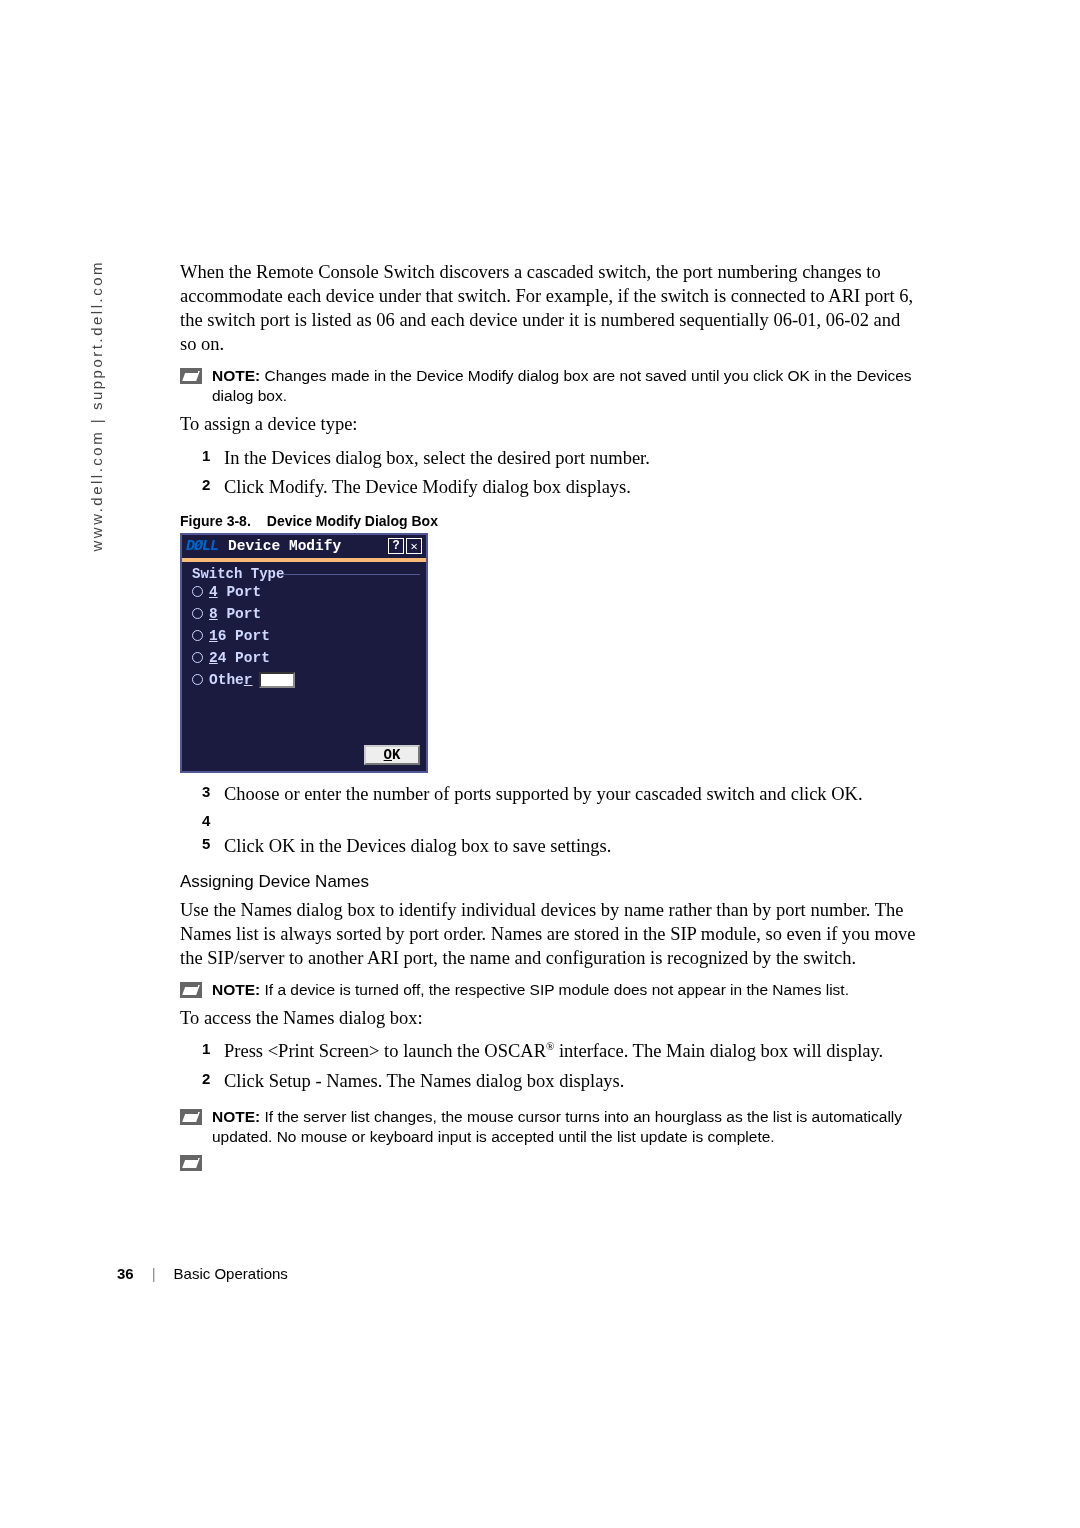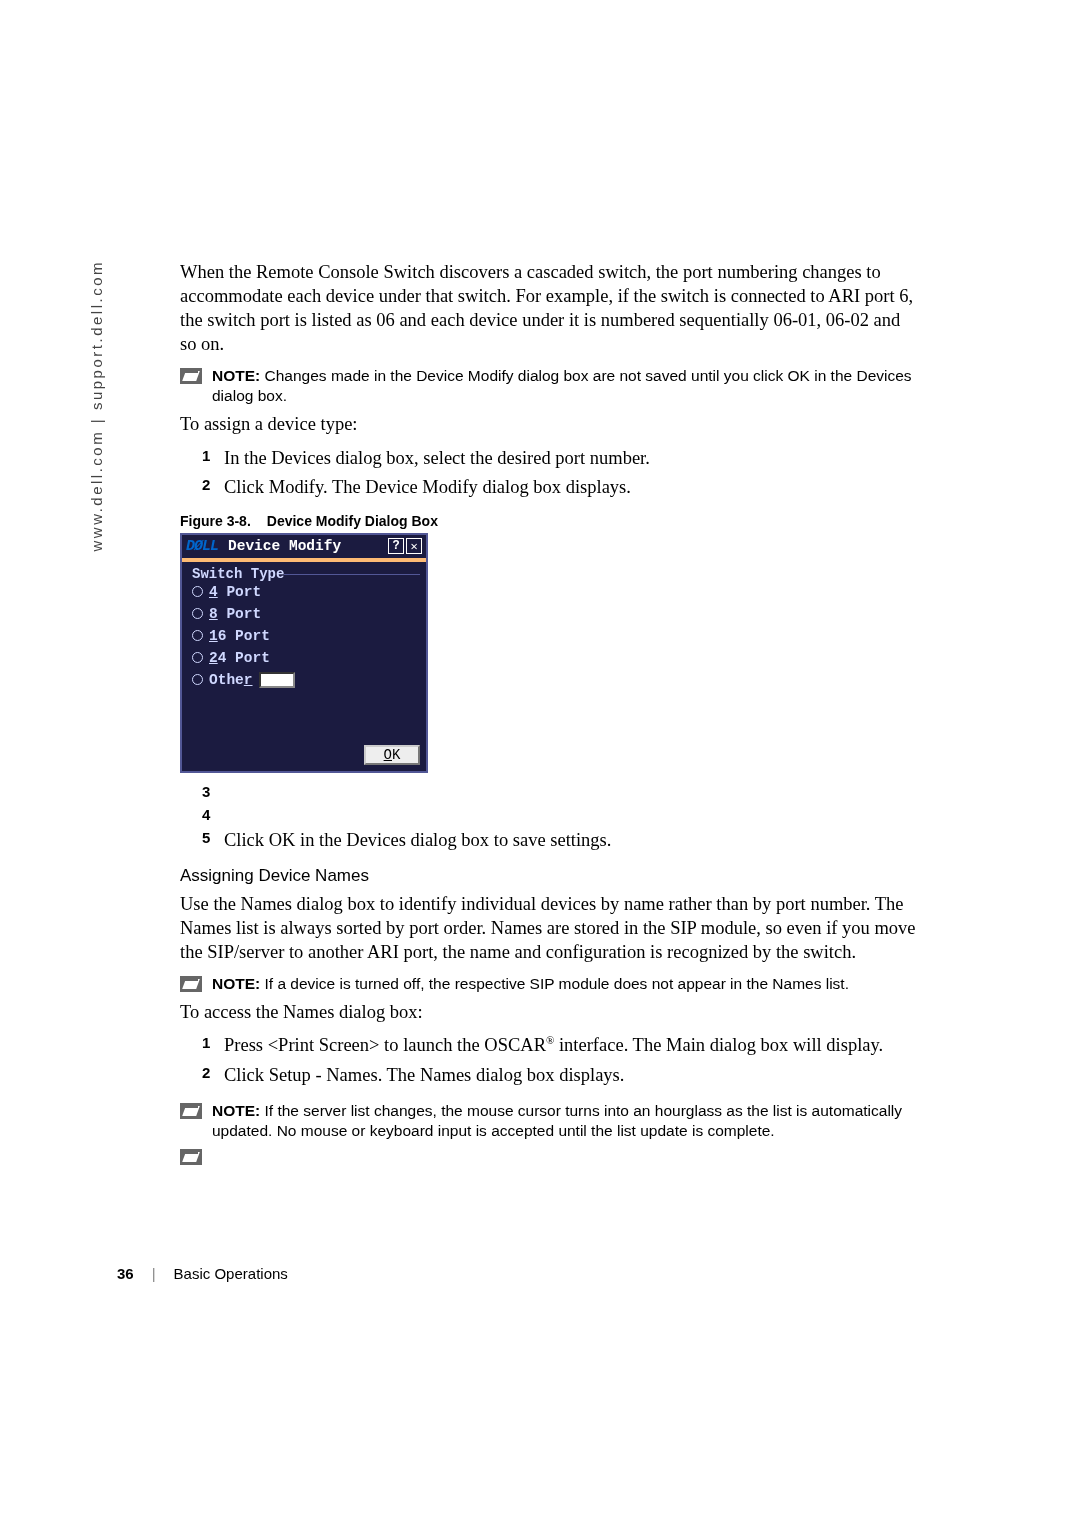--- a/index.html
+++ b/index.html
@@ -24,21 +24,21 @@
   .logo { color: #0066cc; font-weight: 900; font-style: italic; letter-spacing: -1px; font-size: 15px; }
   .dialog-title-txt { flex: 1; text-align: left; padding-left: 10px; color: #fff; }
   .win-btn { width: 16px; height: 16px; border: 1px solid #fff; display: inline-flex; align-items: center; justify-content: center; margin-left: 2px; color: #fff; font-size: 12px; background: #1b1b40; }
   .dialog-body { padding: 6px 6px 50px 6px; }
   .group-label { color: #d0d8ff; font-size: 14px; padding-left: 4px; margin-top: -2px; }
   .group-divider-line { border-top: 1px solid #525796; margin-top: -8px; margin-left: 96px; margin-bottom: 6px; }
   .radio-row { display: flex; align-items: center; gap: 6px; padding: 3px 4px; color: #d0d8ff; }
   .radio { width: 11px; height: 11px; border: 1px solid #d0d8ff; border-radius: 50%; display: inline-block; }
   .underline { text-decoration: underline; }
   .other-input { width: 36px; height: 16px; background: #fff; border: 2px inset #888; display: inline-block; vertical-align: middle; }
-  .ok-btn { width: 56px; height: 20px; background: #eee; color: #000; border: 2px outset #ccc; font-family: 'Courier New', monospace; font-weight: 400; font-size: 14px; text-align: center; float: right; margin: 4px 6px 6px 0; }
+  .ok-btn { width: 56px; height: 20px; background: #eee; color: #000; border: 2px outset #ccc; font-family: 'Courier New', monospace; font-weight: 700; font-size: 14px; text-align: center; float: right; margin: 4px 6px 6px 0; }
   .dialog-clear { clear: both; }
   .section-head { font-size: 17px; font-weight: 400; margin-top: 14px; margin-bottom: 6px; }
   .super { font-size: 11px; vertical-align: super; }
   .footer { position: absolute; left: 117px; bottom: 246px; font-size: 15px; color: #000; display: flex; align-items: center; gap: 18px; }
   .footer-pg { font-weight: 700; }
   .footer-div { color: #888; }
 </style>
 </head>
 <body>
 
@@ -102,20 +102,21 @@
         <span class="other-input"></span>
       </div>
     </div>
     <div class="ok-btn"><span class="underline">O</span><span>K</span></div>
     <div class="dialog-clear"></div>
   </div>
 
   <div class="list">
     <div class="list-item">
       <span class="list-num">3</span>
+      <span class="list-txt">Choose or enter the number of ports supported by your cascaded switch and click OK.</span>
     </div>
     <div class="list-item">
       <span class="list-num">4</span>
     </div>
     <div class="list-item">
       <span class="list-num">5</span>
       <span class="list-txt">Click OK in the Devices dialog box to save settings.</span>
     </div>
   </div>
 

